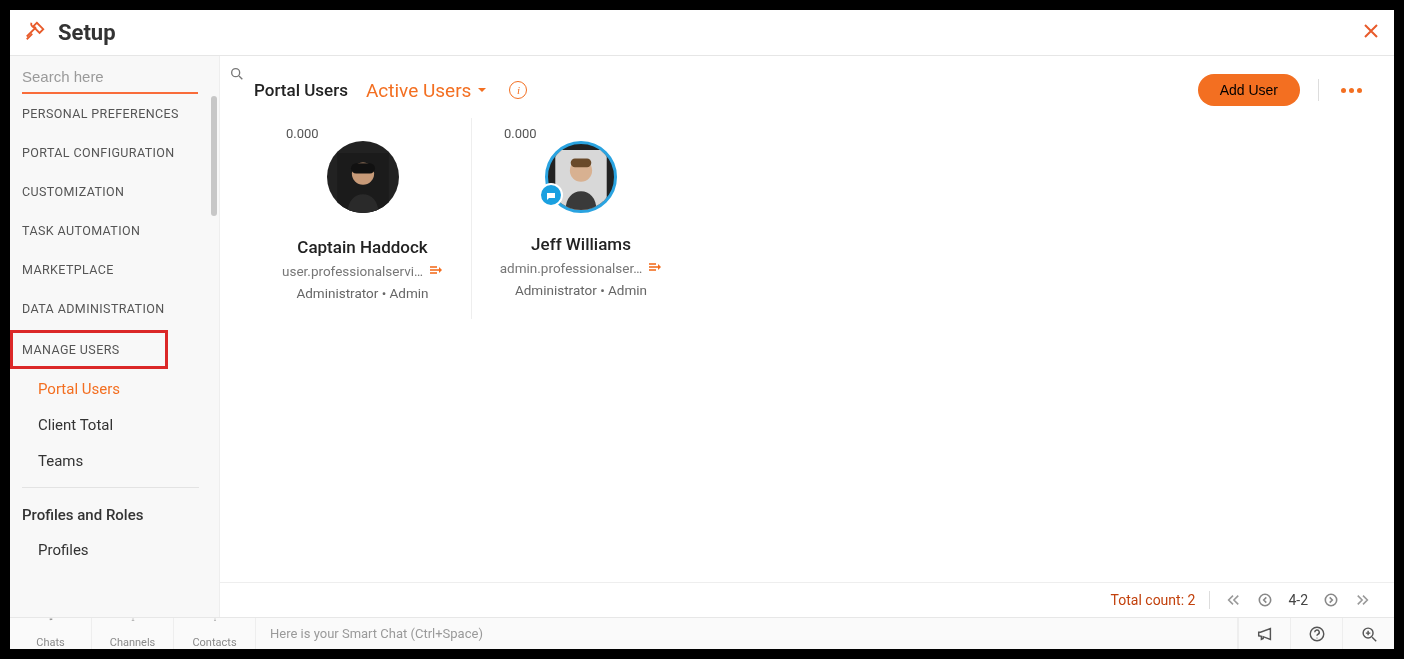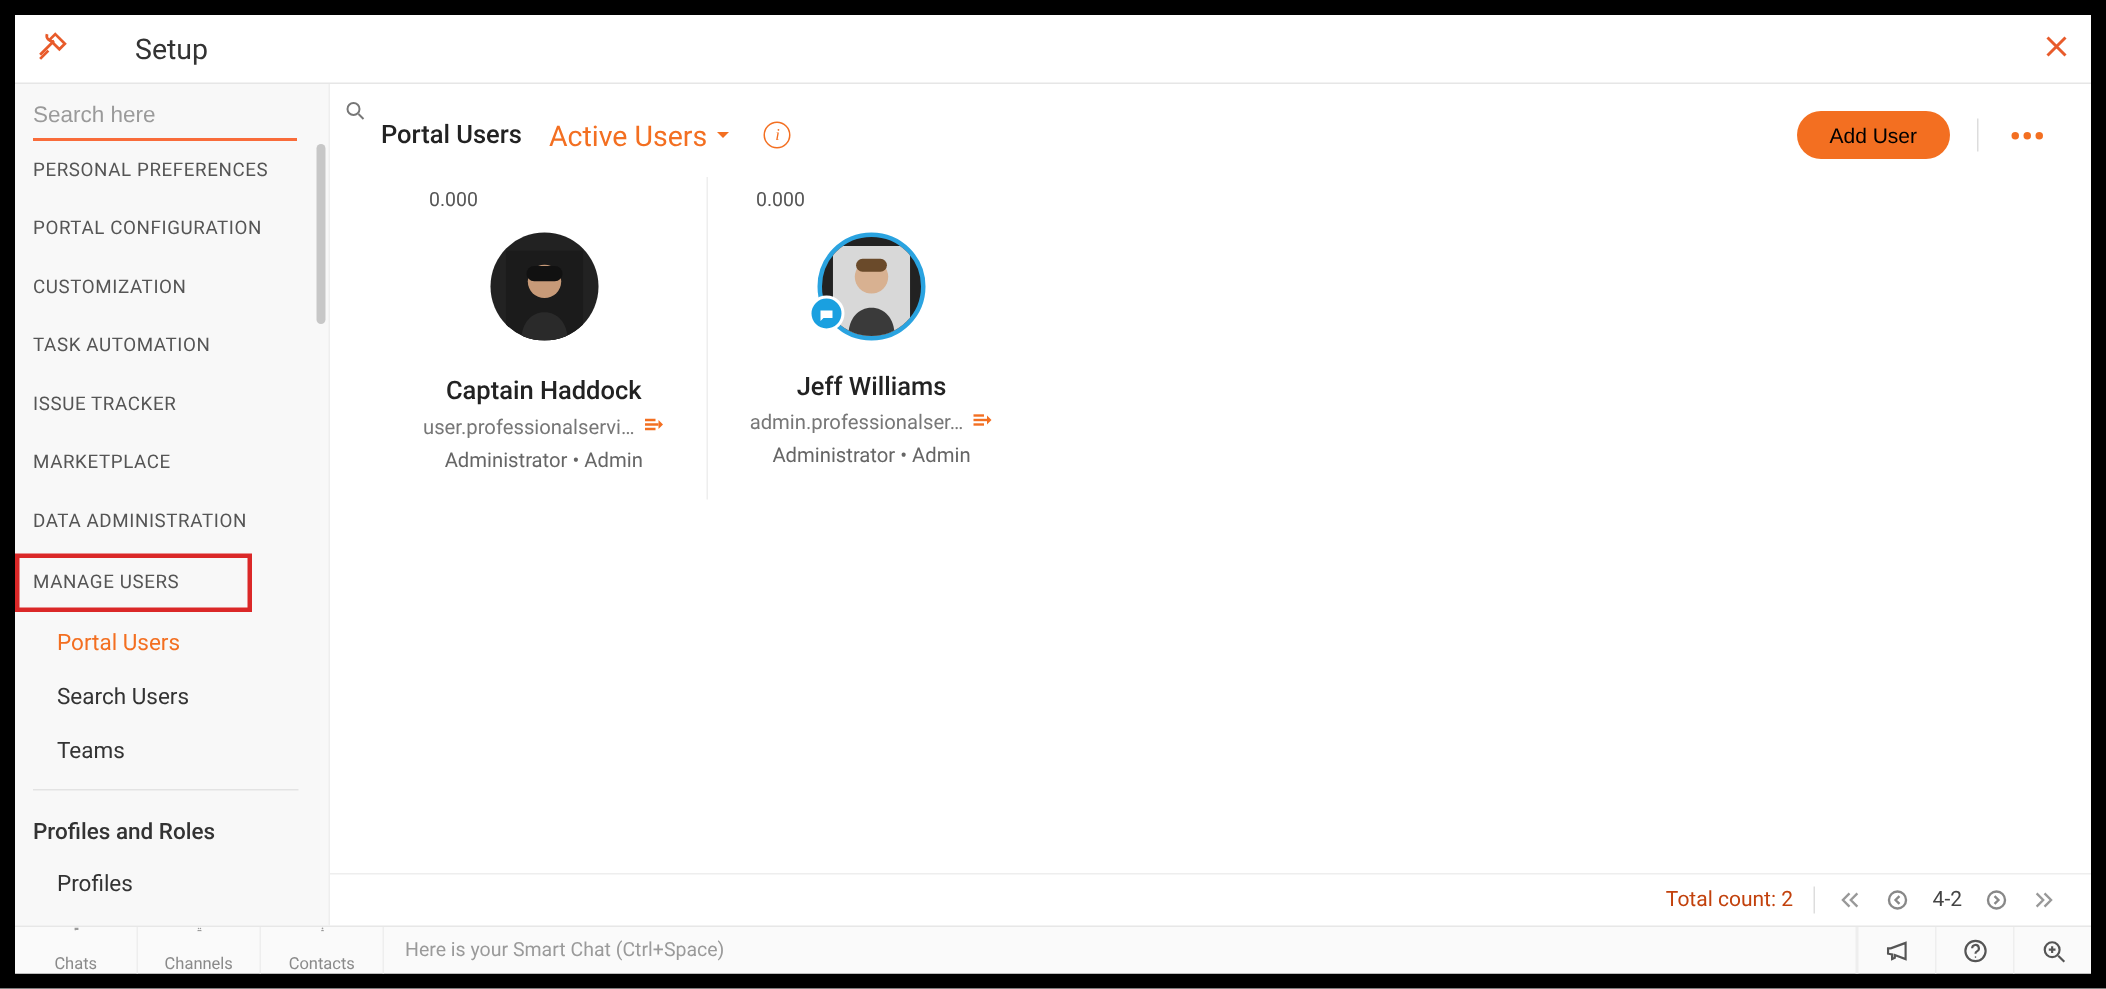--- a/index.html
+++ b/index.html
@@ -28,21 +28,21 @@
     height: 46px;
     padding: 0 14px;
     border-bottom: 1px solid #e6e6e6;
   }
   .top-header .left {
     display: flex;
     align-items: center;
     gap: 12px;
   }
   .setup-icon svg { width: 22px; height: 22px; stroke: #e85b2b; fill: none; stroke-width: 2; }
-  .setup-title { font-size: 19px; font-weight: 400; color: #333; margin-left: 32px; }
+  .setup-title { font-size: 22px; font-weight: 700; color: #333; }
   .close-x svg { width: 18px; height: 18px; stroke: #e85b2b; stroke-width: 2; fill: none; }
   .close-x { cursor: pointer; }
   
   .main-row { flex: 1 1 auto; display: flex; min-height: 0; }
   
   .sidebar {
     width: 210px;
     border-right: 1px solid #eee;
     background: #f8f8f8;
     display: flex;
@@ -127,21 +127,21 @@
   .kebab { display:flex; gap:3px; cursor:pointer; padding:4px; }
   .kebab span { width:5px; height:5px; background:#f36f21; border-radius:50%; }
   
   .users-wrap { flex:1 1 auto; padding: 0 34px; position:relative; min-height:0; }
   .users-row { display:flex; gap:0; }
   .user-card {
     width: 218px; text-align:center; padding: 8px 6px 18px 6px;
     border-right: 1px solid #eee;
   }
   .user-card:last-child { border-right:none; }
-  .user-zero { font-size:13px; color:#555; margin-bottom:14px; text-align:left; padding-left:26px; }
+  .user-zero { font-size:13px; color:#555; text-align:left; padding-left:26px; }
   .avatar-wrap { position:relative; display:inline-block; }
   .avatar {
     width:72px; height:72px; border-radius:50%;
     background:#222 center/cover no-repeat;
     display:flex; align-items:flex-end; justify-content:center;
     overflow:hidden;
   }
   .avatar.ring { border:3px solid #2aa3e0; }
   .avatar svg { width:52px; height:60px; }
   .avatar-badge {
@@ -216,26 +216,25 @@
         </span>
       </div>
       <div class="sidebar-scroll">
         <div class="scrollbar-fake"></div>
         <div class="orange-line partial"></div>
         <div class="sidebar-scroll-inner">
           <div class="nav-group">PERSONAL PREFERENCES</div>
           <div class="nav-group">PORTAL CONFIGURATION</div>
           <div class="nav-group">CUSTOMIZATION</div>
           <div class="nav-group">TASK AUTOMATION</div>
-          <div class="nav-group">ISSUE TRACKER</div>
           <div class="nav-group">MARKETPLACE</div>
           <div class="nav-group">DATA ADMINISTRATION</div>
           <div class="nav-group highlight">MANAGE USERS</div>
           <div class="nav-sub active">Portal Users</div>
-          <div class="nav-sub">Search Users</div>
+          <div class="nav-sub">Client Total</div>
           <div class="nav-sub">Teams</div>
           <div class="hr-thin"></div>
           <div class="nav-heading">Profiles and Roles</div>
           <div class="nav-sub l2">Profiles</div>
         </div>
       </div>
     </div>
 
     <div class="content">
       <div class="content-header">

